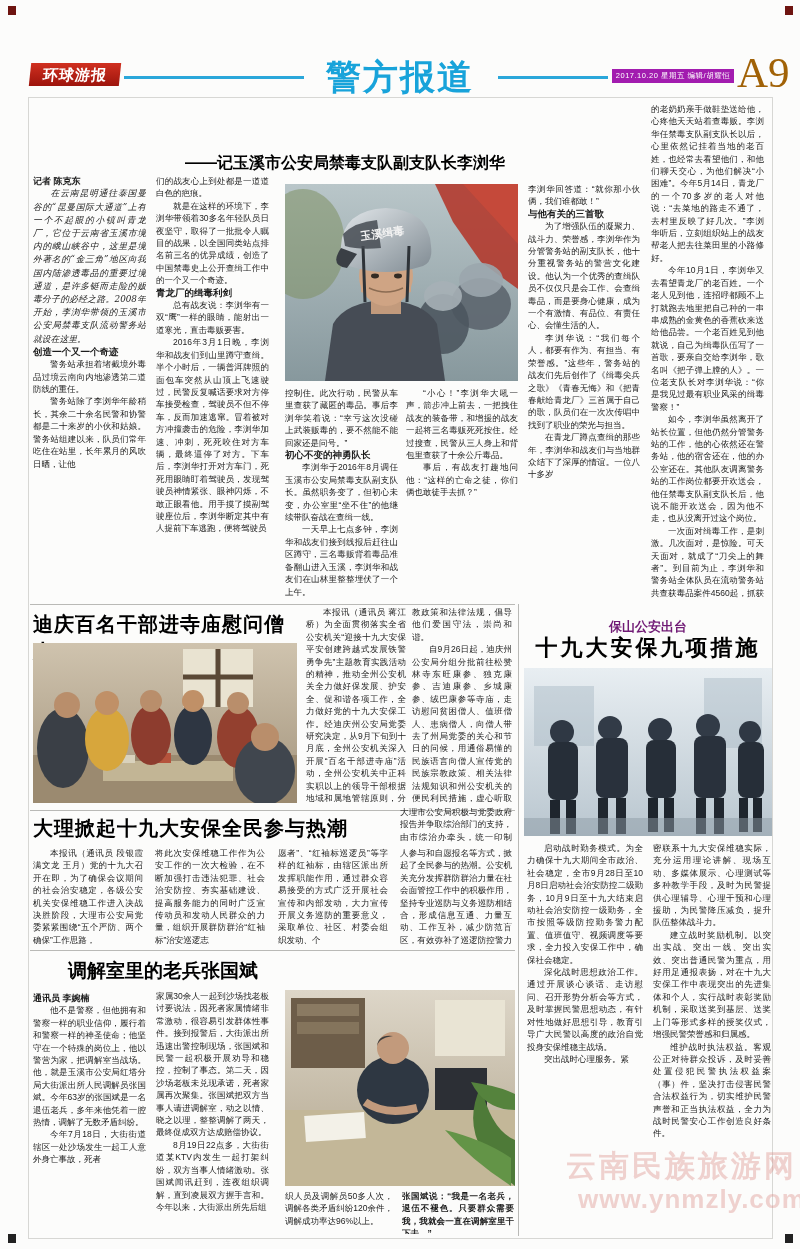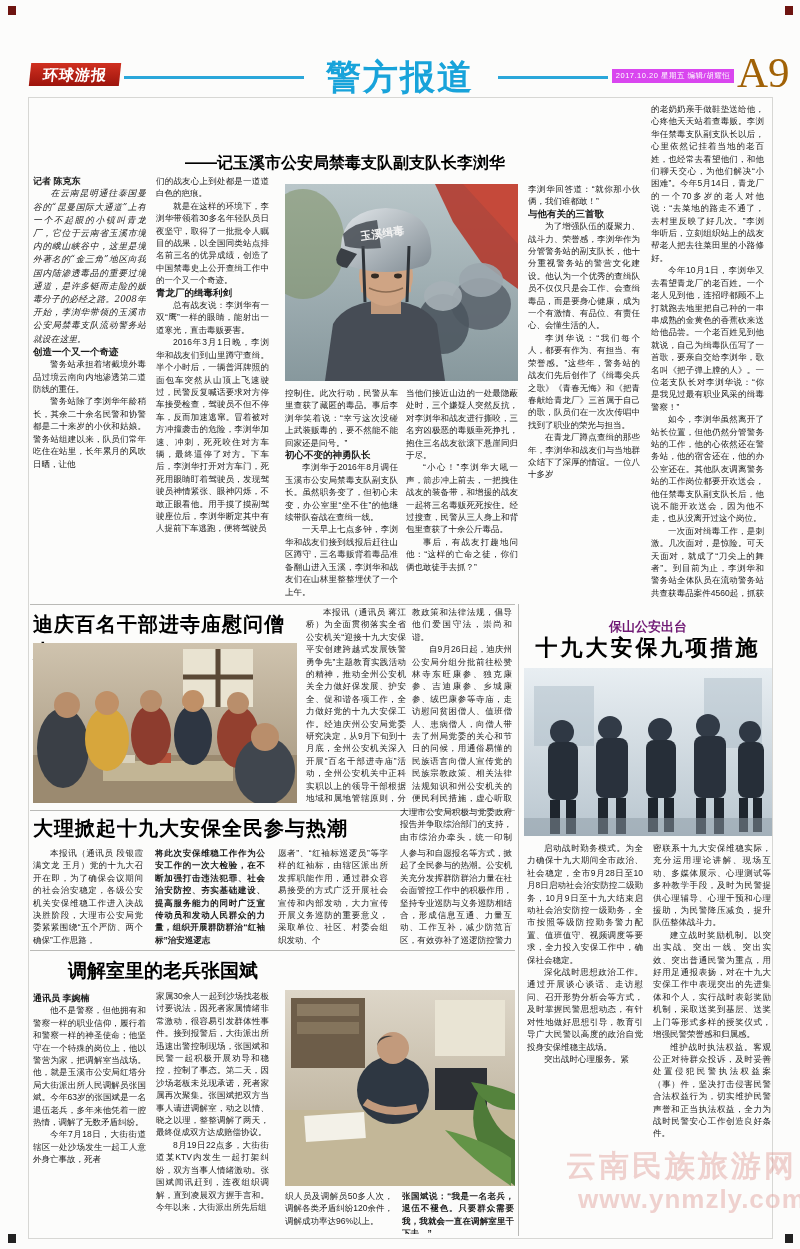--- a/index.html
+++ b/index.html
@@ -5,21 +5,21 @@
   html,body{margin:0;padding:0;background:#e9e9e7;}
   #page{position:relative;width:800px;height:1249px;background:#fcfcfb;margin:0 auto;overflow:hidden;
         font-family:"Liberation Sans",sans-serif;color:#1c1c1c;}
   .corner{position:absolute;width:8px;height:9px;background:#6e1410;}
   .frame{position:absolute;left:28px;top:97px;width:743px;height:1140px;border:1px solid #d7d7d4;}
   
   .masthead{position:absolute;left:30px;top:63px;width:90px;height:23px;background:linear-gradient(#d03020,#9d140c);
             color:#fff;font-weight:900;font-size:15px;line-height:23px;text-align:center;transform:skewX(-6deg);letter-spacing:1px;}
   .hline{position:absolute;top:76px;height:3px;background:#2aa7da;}
   .section-title{position:absolute;left:300px;top:54px;width:200px;text-align:center;font-size:35px;font-weight:900;color:#18a3da;letter-spacing:2px;}
-  .datebar{position:absolute;left:612px;top:69px;width:122px;height:14px;background:#d946ef;color:#fff;
+  .datebar{position:absolute;left:612px;top:69px;width:122px;height:14px;background:#a21caf;color:#fff;
            font-size:7.5px;line-height:14px;text-align:center;letter-spacing:.5px;}
   .pageno{position:absolute;left:737px;top:48px;font-family:"Liberation Serif",serif;font-size:43px;color:#a16207;}
   
   .m-title{position:absolute;left:140px;top:103px;width:410px;text-align:center;font-size:38px;font-weight:900;letter-spacing:3px;color:#000;}
   .m-sub{position:absolute;left:140px;top:153px;width:410px;text-align:center;font-size:16px;font-weight:bold;color:#000;}
   .col{position:absolute;text-align:justify;font-size:8.5px;line-height:12.4px;overflow:hidden;word-break:break-all;}
   .col p{margin:0;text-indent:2em;}
   .col p.cont{text-indent:0;}
   .byline{font-weight:bold;font-size:9px;margin:0 0 10px;text-indent:0 !important;}
   .intro{font-family:"DejaVu Serif",serif;font-style:italic;font-size:8.8px;line-height:13.2px;color:#222;}
@@ -106,21 +106,20 @@
   </div>
 
   <div class="col" style="left:285px;top:387px;width:113px;height:213px;">
     <p class="cont">控制住。此次行动，民警从车里查获了藏匿的毒品。事后李浏华笑着说：“幸亏这次没碰上武装贩毒的，要不然能不能回家还是问号。”</p>
     <p class="subhd">初心不变的神勇队长</p>
     <p>李浏华于2016年8月调任玉溪市公安局禁毒支队副支队长。虽然职务变了，但初心未变，办公室里“坐不住”的他继续带队奋战在查缉一线。</p>
     <p>一天早上七点多钟，李浏华和战友们接到线报后赶往山区蹲守，三名毒贩背着毒品准备翻山进入玉溪，李浏华和战友们在山林里整整埋伏了一个上午。</p>
   </div>
 
   <div class="col" style="left:406px;top:387px;width:112px;height:213px;">
-    <p class="cont">当他们接近山边的一处最隐蔽处时，三个嫌疑人突然反抗，对李浏华和战友进行撕咬，三名穷凶极恶的毒贩垂死挣扎，抱住三名战友欲滚下悬崖同归于尽。</p>
     <p>“小心！”李浏华大吼一声，箭步冲上前去，一把拽住战友的装备带，和增援的战友一起将三名毒贩死死按住。经过搜查，民警从三人身上和背包里查获了十余公斤毒品。</p>
     <p>事后，有战友打趣地问他：“这样的亡命之徒，你们俩也敢徒手去抓？”</p>
   </div>
 
   <div class="col" style="left:528px;top:183px;width:112px;height:418px;">
     <p class="cont">李浏华回答道：“就你那小伙俩，我们谁都敢！”</p>
     <p class="subhd">与他有关的三首歌</p>
     <p>为了增强队伍的凝聚力、战斗力、荣誉感，李浏华作为分管警务站的副支队长，他十分重视警务站的警营文化建设。他认为一个优秀的查缉队员不仅仅只是会工作、会查缉毒品，而是要身心健康，成为一个有激情、有品位、有责任心、会懂生活的人。</p>
     <p>李浏华说：“我们每个人，都要有作为、有担当、有荣誉感。”这些年，警务站的战友们先后创作了《缉毒尖兵之歌》《青春无悔》和《把青春献给青龙厂》三首属于自己的歌，队员们在一次次传唱中找到了职业的荣光与担当。</p>
     <p>在青龙厂蹲点查缉的那些年，李浏华和战友们与当地群众结下了深厚的情谊。一位八十多岁</p>
@@ -177,21 +176,21 @@
     <p>自9月26日起，迪庆州公安局分组分批前往松赞林寺东旺康参、独克康参、吉迪康参、乡城康参、绒巴康参等寺庙，走访慰问贫困僧人、值班僧人、患病僧人，向僧人带去了州局党委的关心和节日的问候，用通俗易懂的民族语言向僧人宣传党的民族宗教政策、相关法律法规知识和州公安机关的便民利民措施，虚心听取他们对公安工作的意见和建议。</p>
   </div>
 
   <div class="hl2" style="left:33px;top:815px;width:340px;font-size:20px;letter-spacing:1px;">大理掀起十九大安保全民参与热潮</div>
   <div class="col" style="left:400px;top:806px;width:112px;height:38px;">
     <p class="cont">大理市公安局积极与党委政府报告并争取综治部门的支持，由市综治办牵头，统一印制了“治安巡逻”、</p>
   </div>
   <div class="col" style="left:33px;top:847px;width:110px;height:100px;">
     <p>本报讯（通讯员 段银霞 满文龙 王月）党的十九大召开在即，为了确保会议期间的社会治安稳定，各级公安机关安保维稳工作进入决战决胜阶段，大理市公安局党委紧紧围绕“五个严防、两个确保”工作思路，</p>
   </div>
-  <div class="col" style="left:155px;top:847px;width:110px;height:100px;font-weight:bold;">
+  <div class="col" style="left:155px;top:847px;width:110px;height:100px;">
     <p class="cont">将此次安保维稳工作作为公安工作的一次大检验，在不断加强打击违法犯罪、社会治安防控、夯实基础建设、提高服务能力的同时广泛宣传动员和发动人民群众的力量，组织开展群防群治“红袖标”治安巡逻志</p>
   </div>
   <div class="col" style="left:278px;top:847px;width:110px;height:100px;">
     <p class="cont">愿者”、“红袖标巡逻员”等字样的红袖标，由辖区派出所发挥职能作用，通过群众容易接受的方式广泛开展社会宣传和内部发动，大力宣传开展义务巡防的重要意义，采取单位、社区、村委会组织发动、个</p>
   </div>
   <div class="col" style="left:400px;top:847px;width:112px;height:100px;">
     <p class="cont">人参与和自愿报名等方式，掀起了全民参与的热潮。公安机关充分发挥群防群治力量在社会面管控工作中的积极作用，坚持专业巡防与义务巡防相结合，形成信息互通、力量互动、工作互补，减少防范盲区，有效弥补了巡逻防控警力的不足。</p>
   </div>
 
   <div class="hl2" style="left:33px;top:958px;width:260px;font-size:19px;text-align:center;">调解室里的老兵张国斌</div>

